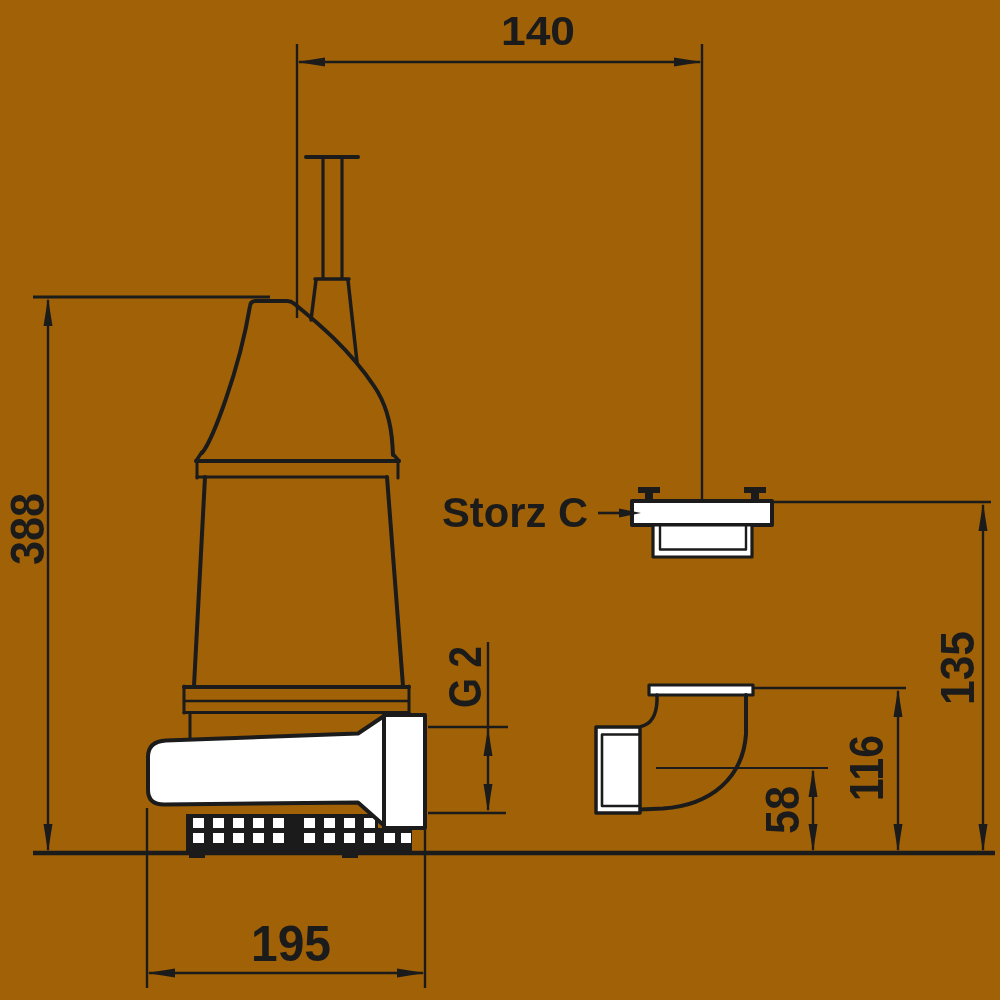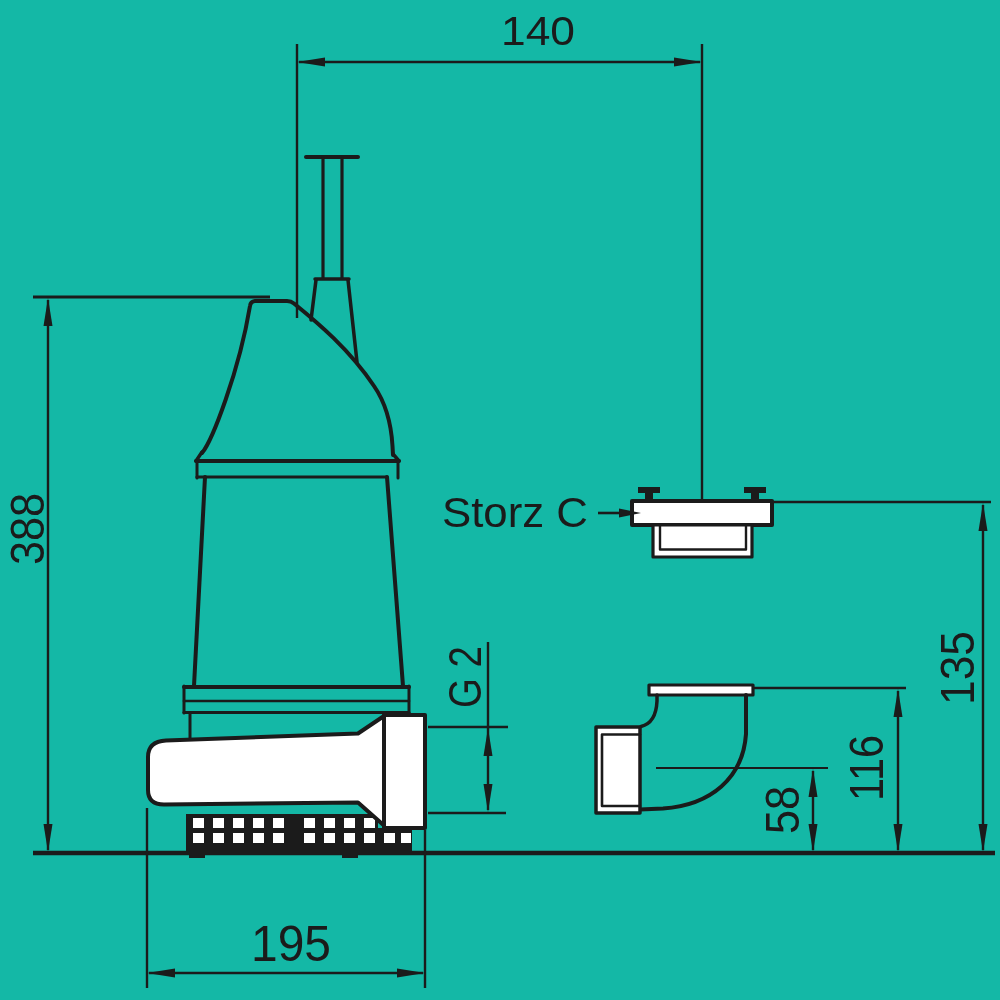--- a/index.html
+++ b/index.html
@@ -1,17 +1,17 @@
 <!DOCTYPE html>
 <html><head>
 <meta charset="utf-8">
 <style>
   html,body{margin:0;padding:0;background:#ffffff;}
-  .stage{width:1000px;height:1000px;background:#14b8a6;position:relative;overflow:hidden;
-         font-family:"Liberation Sans", sans-serif;}
+  .stage{width:1000px;height:1000px;background:#a16207;position:relative;overflow:hidden;
+         font-family:"Liberation Sans", sans-serif;font-weight:bold;}
   svg{display:block;}
   svg text{font-family:"Liberation Sans", sans-serif;fill:#1b1b1b;}
   .outline{stroke:#1b1b1b;fill:none;stroke-linecap:round;stroke-linejoin:round;}
   .dim{stroke:#1b1b1b;fill:none;stroke-linecap:butt;}
   .arrow{fill:#1b1b1b;stroke:none;}
   .solid{fill:#1b1b1b;stroke:none;}
   .whitefill{fill:#ffffff;stroke:#1b1b1b;stroke-linejoin:round;}
 </style>
 </head>
 <body>

